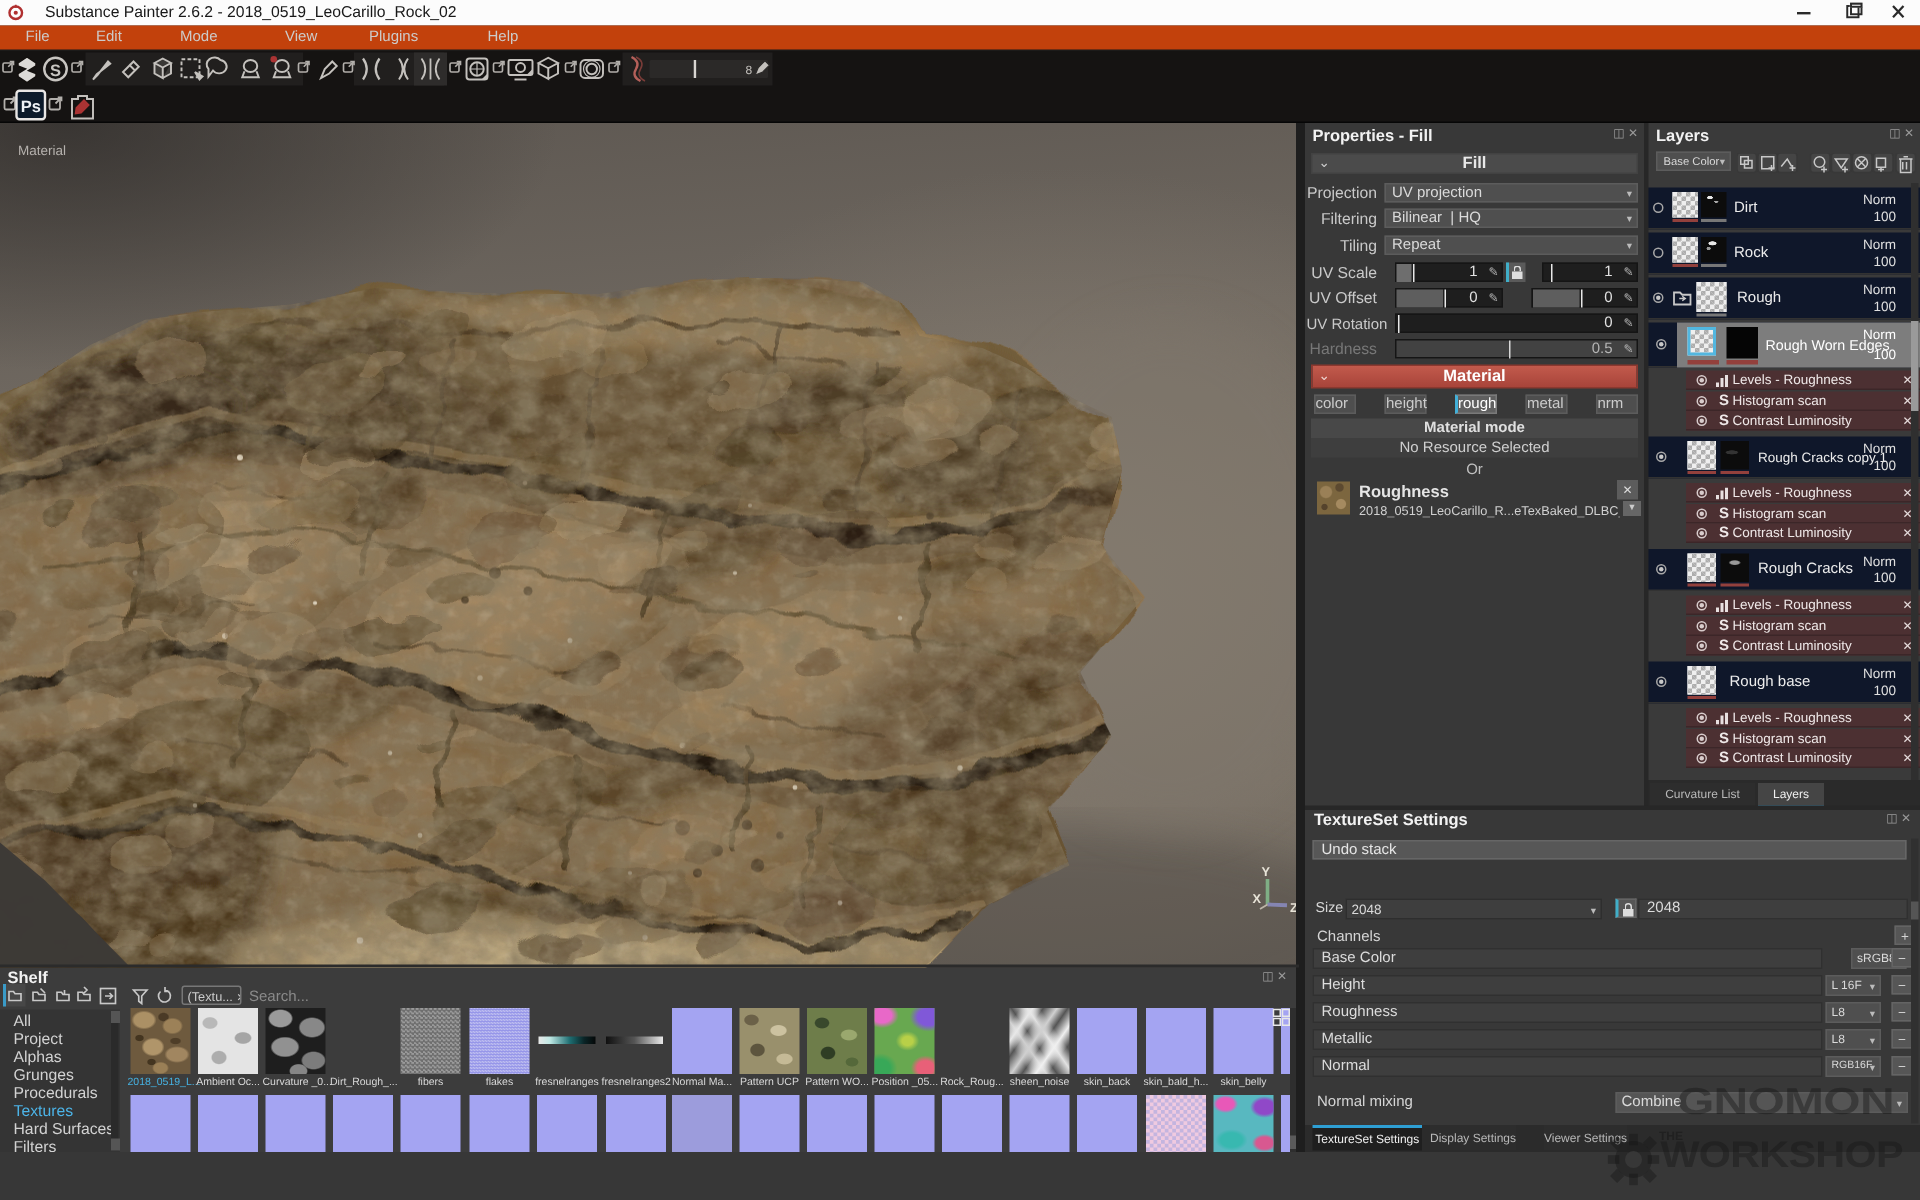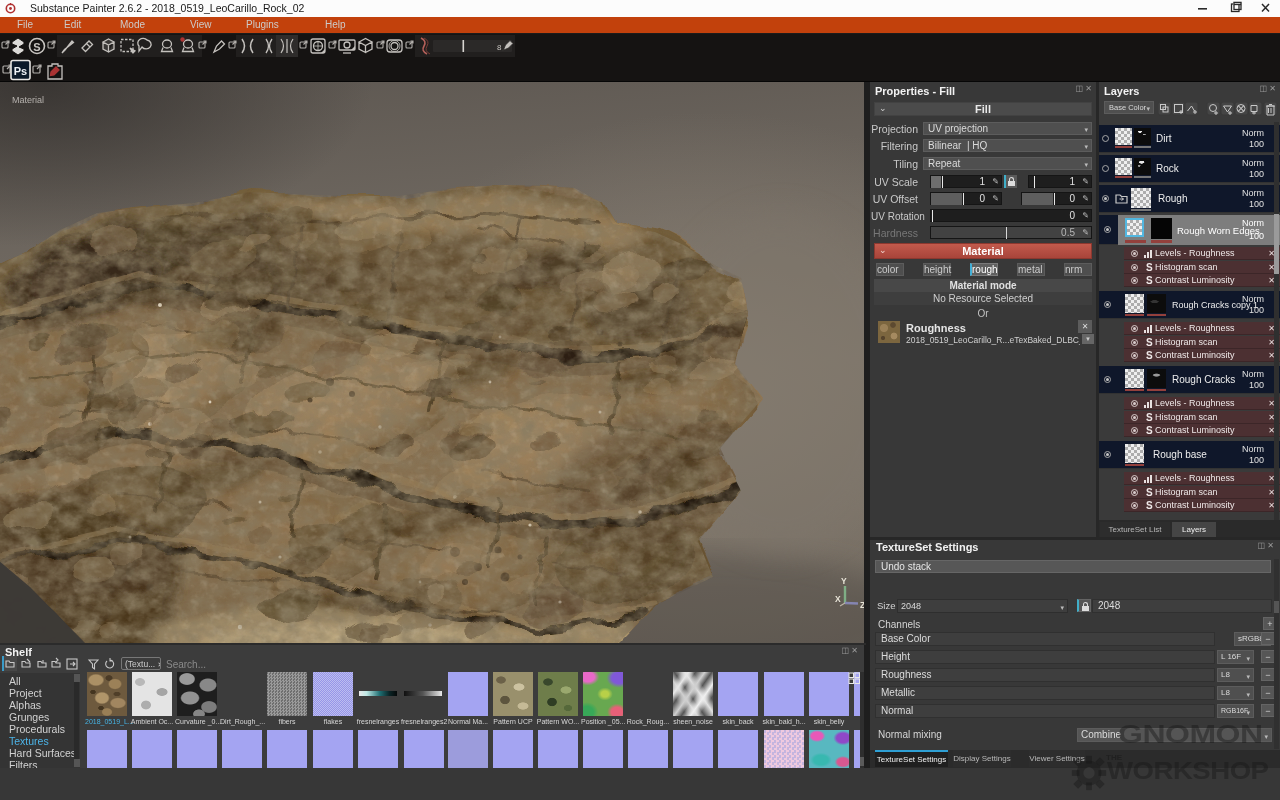--- a/index.html
+++ b/index.html
@@ -841,21 +841,21 @@
         <b class="abs" style="left:22px;font-size:10px;">S</b>
         <span class="abs" style="left:31px;">Contrast Luminosity</span>
         <span class="x">✕</span>
       </div>
 
   <div class="abs" style="right:1px;top:40px;width:5px;height:416px;background:#2f2f2f;">
     <div class="abs" style="left:0;top:92px;width:5px;height:60px;background:#9a9a9a;"></div>
   </div>
 
   <div class="abs" style="left:0;top:438px;width:182px;height:19px;background:#2a2a2a;">
-    <div class="tab" style="left:2px;top:2px;width:70px;line-height:16px;">TextureSet List</div>
+    <div class="tab" style="left:2px;top:2px;width:70px;line-height:16px;">Curvature List</div>
     <div class="tab" style="left:74px;top:2px;width:44px;background:#454545;color:#efefef;line-height:16px;border-bottom:2px solid #3d9dcc;">Layers</div>
   </div>
 </div>
 <div class="abs" id="tspanel">
   <span class="ptitle abs" style="left:10px;top:2px;">TextureSet Settings</span>
   <span class="abs" style="right:6px;top:2px;color:#9a9a9a;font-size:8px;">◫ ✕</span>
   <div class="tseth" style="top:21px;">Undo stack</div>
   <span class="abs" style="left:11px;top:61px;font-size:9.5px;color:#d5d5d5;">Size</span>
   <div class="abs tsdd" style="left:31px;top:60px;width:171px;background:#3e3e3e;border:1px solid #2e2e2e;font-size:9px;">2048</div>
   <div class="sqbtn" style="left:211px;top:60px;border-left:2px solid #40aec8;">

